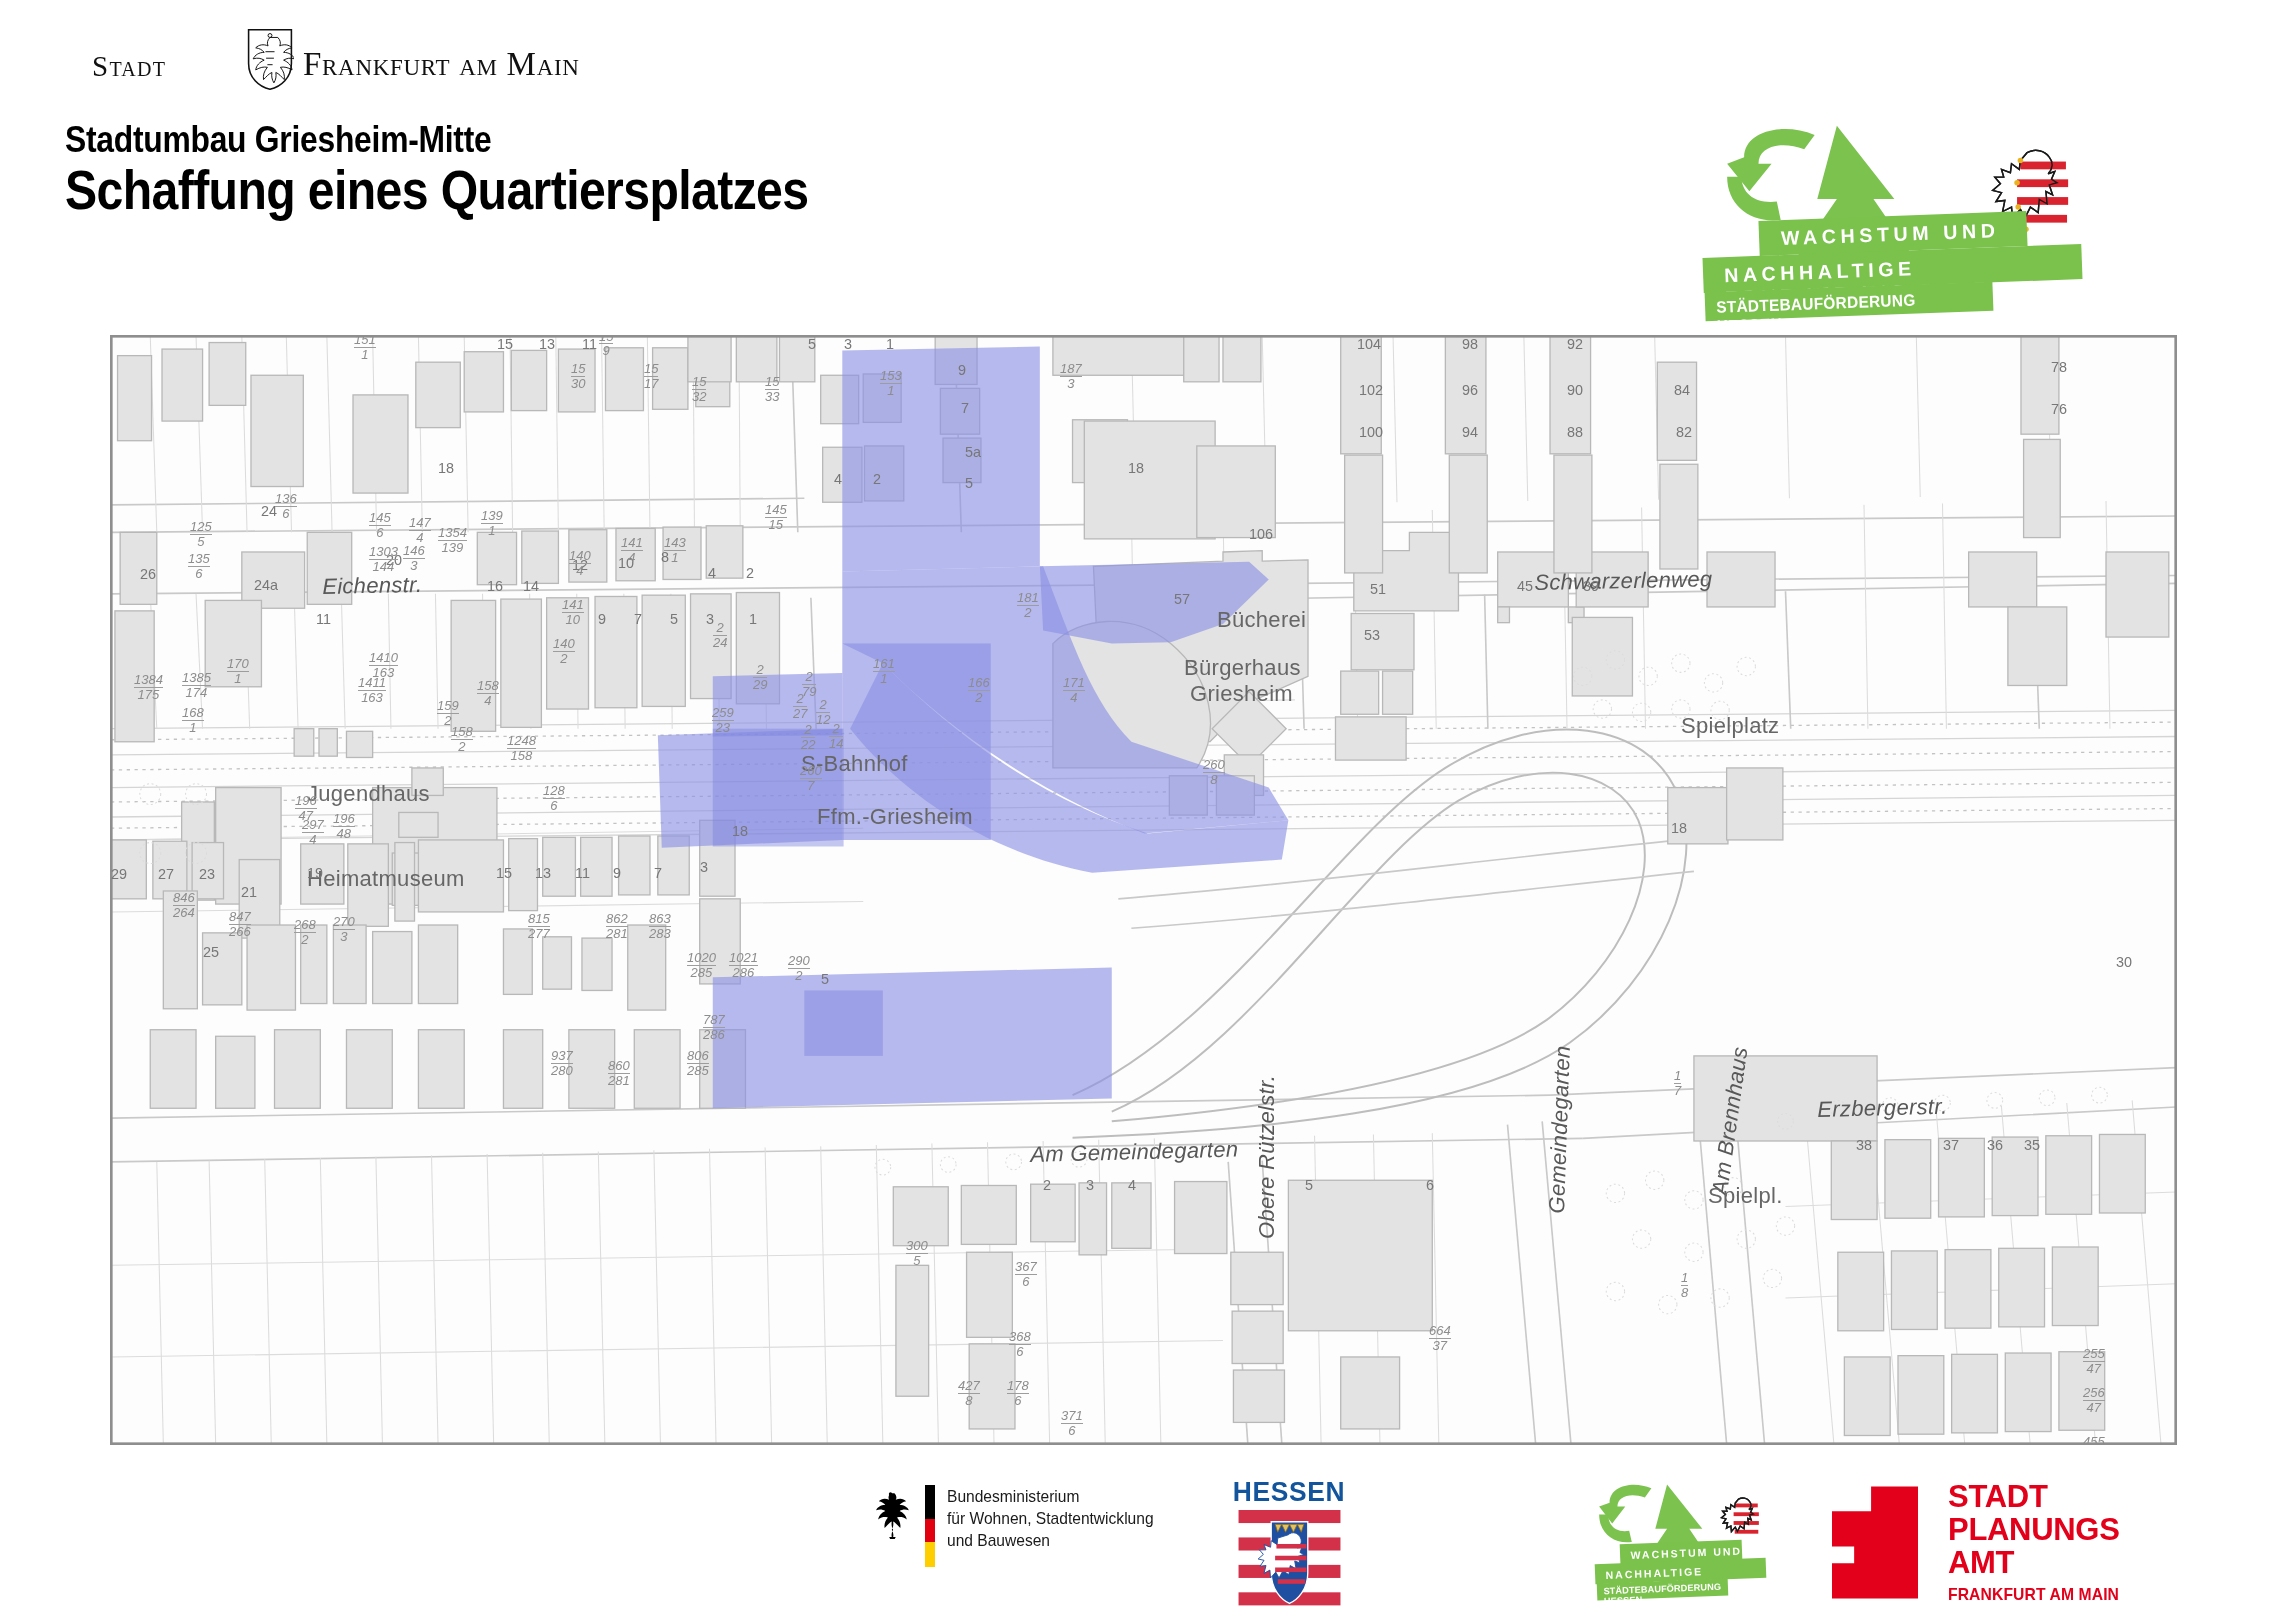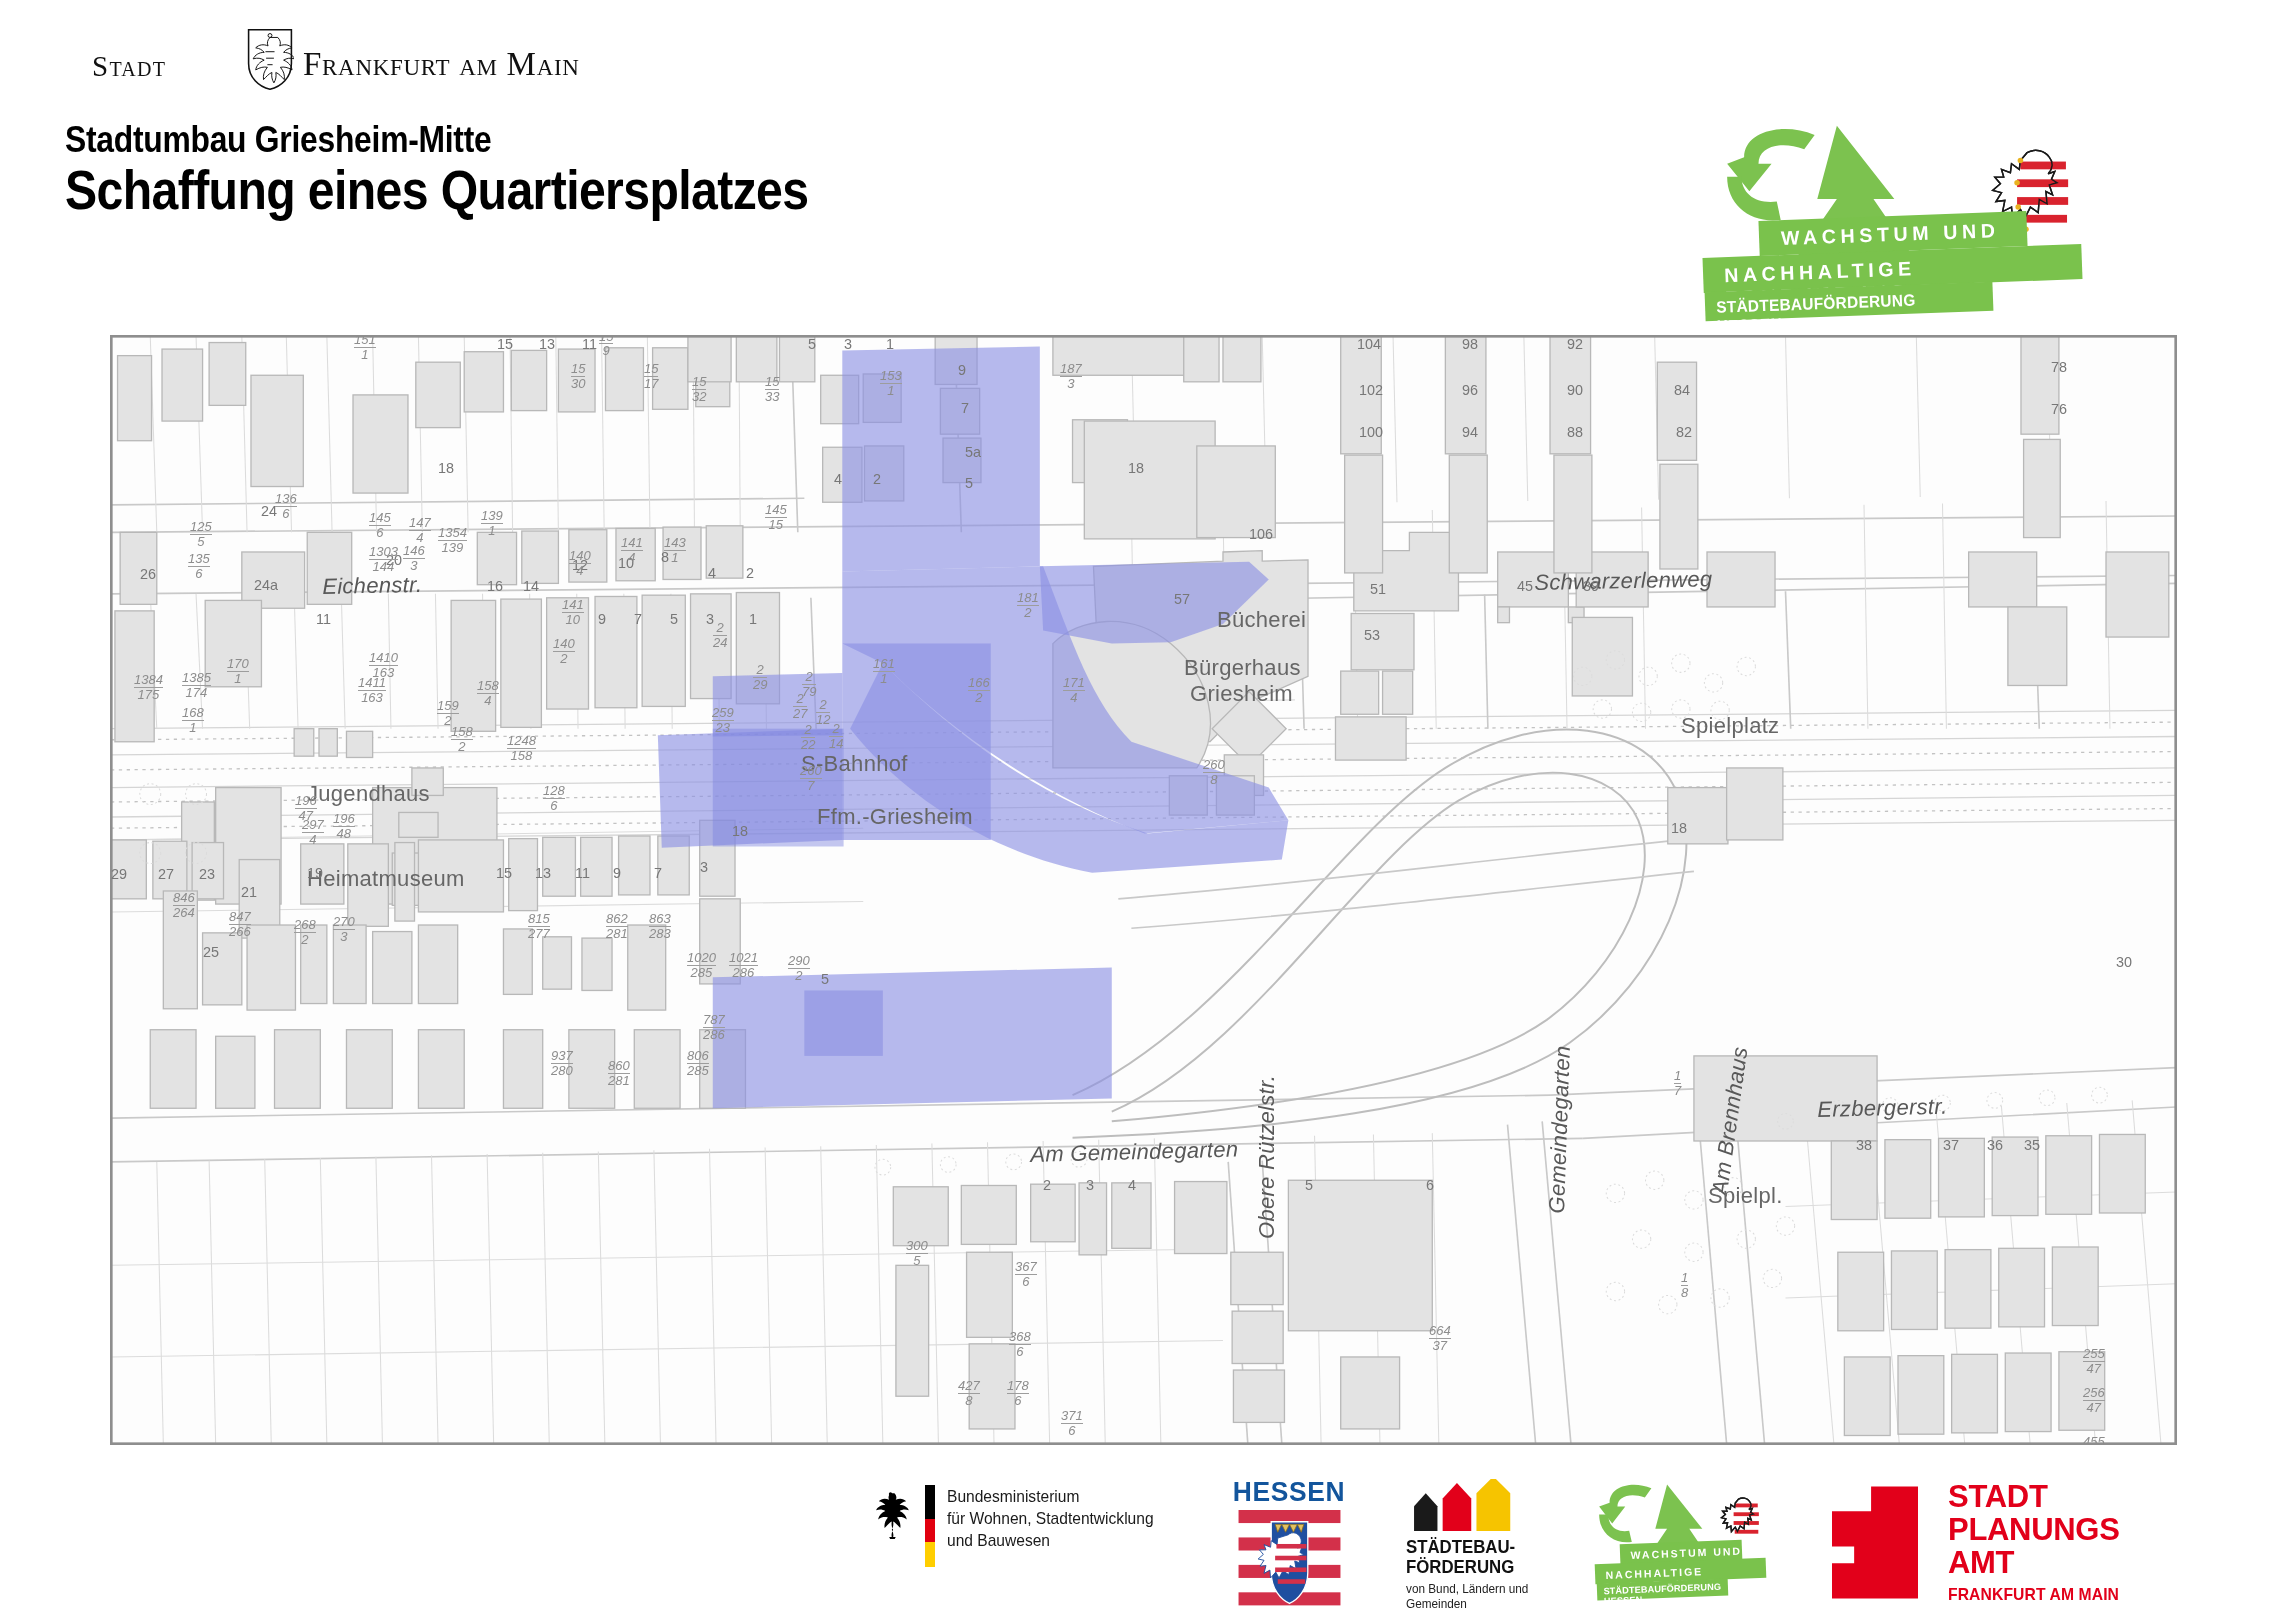--- a/index.html
+++ b/index.html
@@ -766,35 +766,20 @@
       <g fill="#d3304a">
         <rect x="60" y="52" width="46" height="7"></rect>
         <rect x="58" y="70" width="48" height="7"></rect>
         <rect x="58" y="88" width="48" height="7"></rect>
         <rect x="62" y="106" width="42" height="7"></rect>
       </g>
       <path d="M58 22 l4 12 6 -12 6 12 6 -12 6 12 6 -12 6 12 4 -12 z" fill="#e2c261" stroke="#8a6c20" stroke-width="1.2"></path>
     </svg>
   </div>
 
-  <div class="f-logo" id="stfo">
-    <svg class="houses" viewBox="0 0 190 80">
-      <path d="M12 80 V42 L30 22 L48 42 V80 Z" fill="#1a1a1a"></path>
-      <path d="M56 80 V30 L78 6 L100 30 V80 Z" fill="#e2001a"></path>
-      <path d="M108 80 V22 L134 -4 L160 22 V80 Z" fill="#f6c400"></path>
-    </svg>
-    <div class="t1">
-      <div>STÄDTEBAU-</div>
-      <div>FÖRDERUNG</div>
-    </div>
-    <div class="t2">
-      <div>von Bund, Ländern und</div>
-      <div>Gemeinden</div>
-    </div>
-  </div>
 
   <div class="f-logo" id="prog2">
     <svg viewBox="0 0 320 200" style="position:absolute;left:0;top:0;width:209px;height:131px;">
       <g>
         <path class="pl-green" d="M30 36 C30 10 66 2 94 14 L84 28 C62 20 42 26 42 42 L54 42 L34 68 L14 42 Z"></path>
         <path class="pl-green" d="M14 54 C14 82 36 100 64 96 L60 79 C40 82 28 72 28 54 Z"></path>
       </g>
       <g>
         <path class="pl-green" d="M118 8 L172 76 L152 76 L190 132 L80 132 L118 76 L100 76 Z"></path>
       </g>

